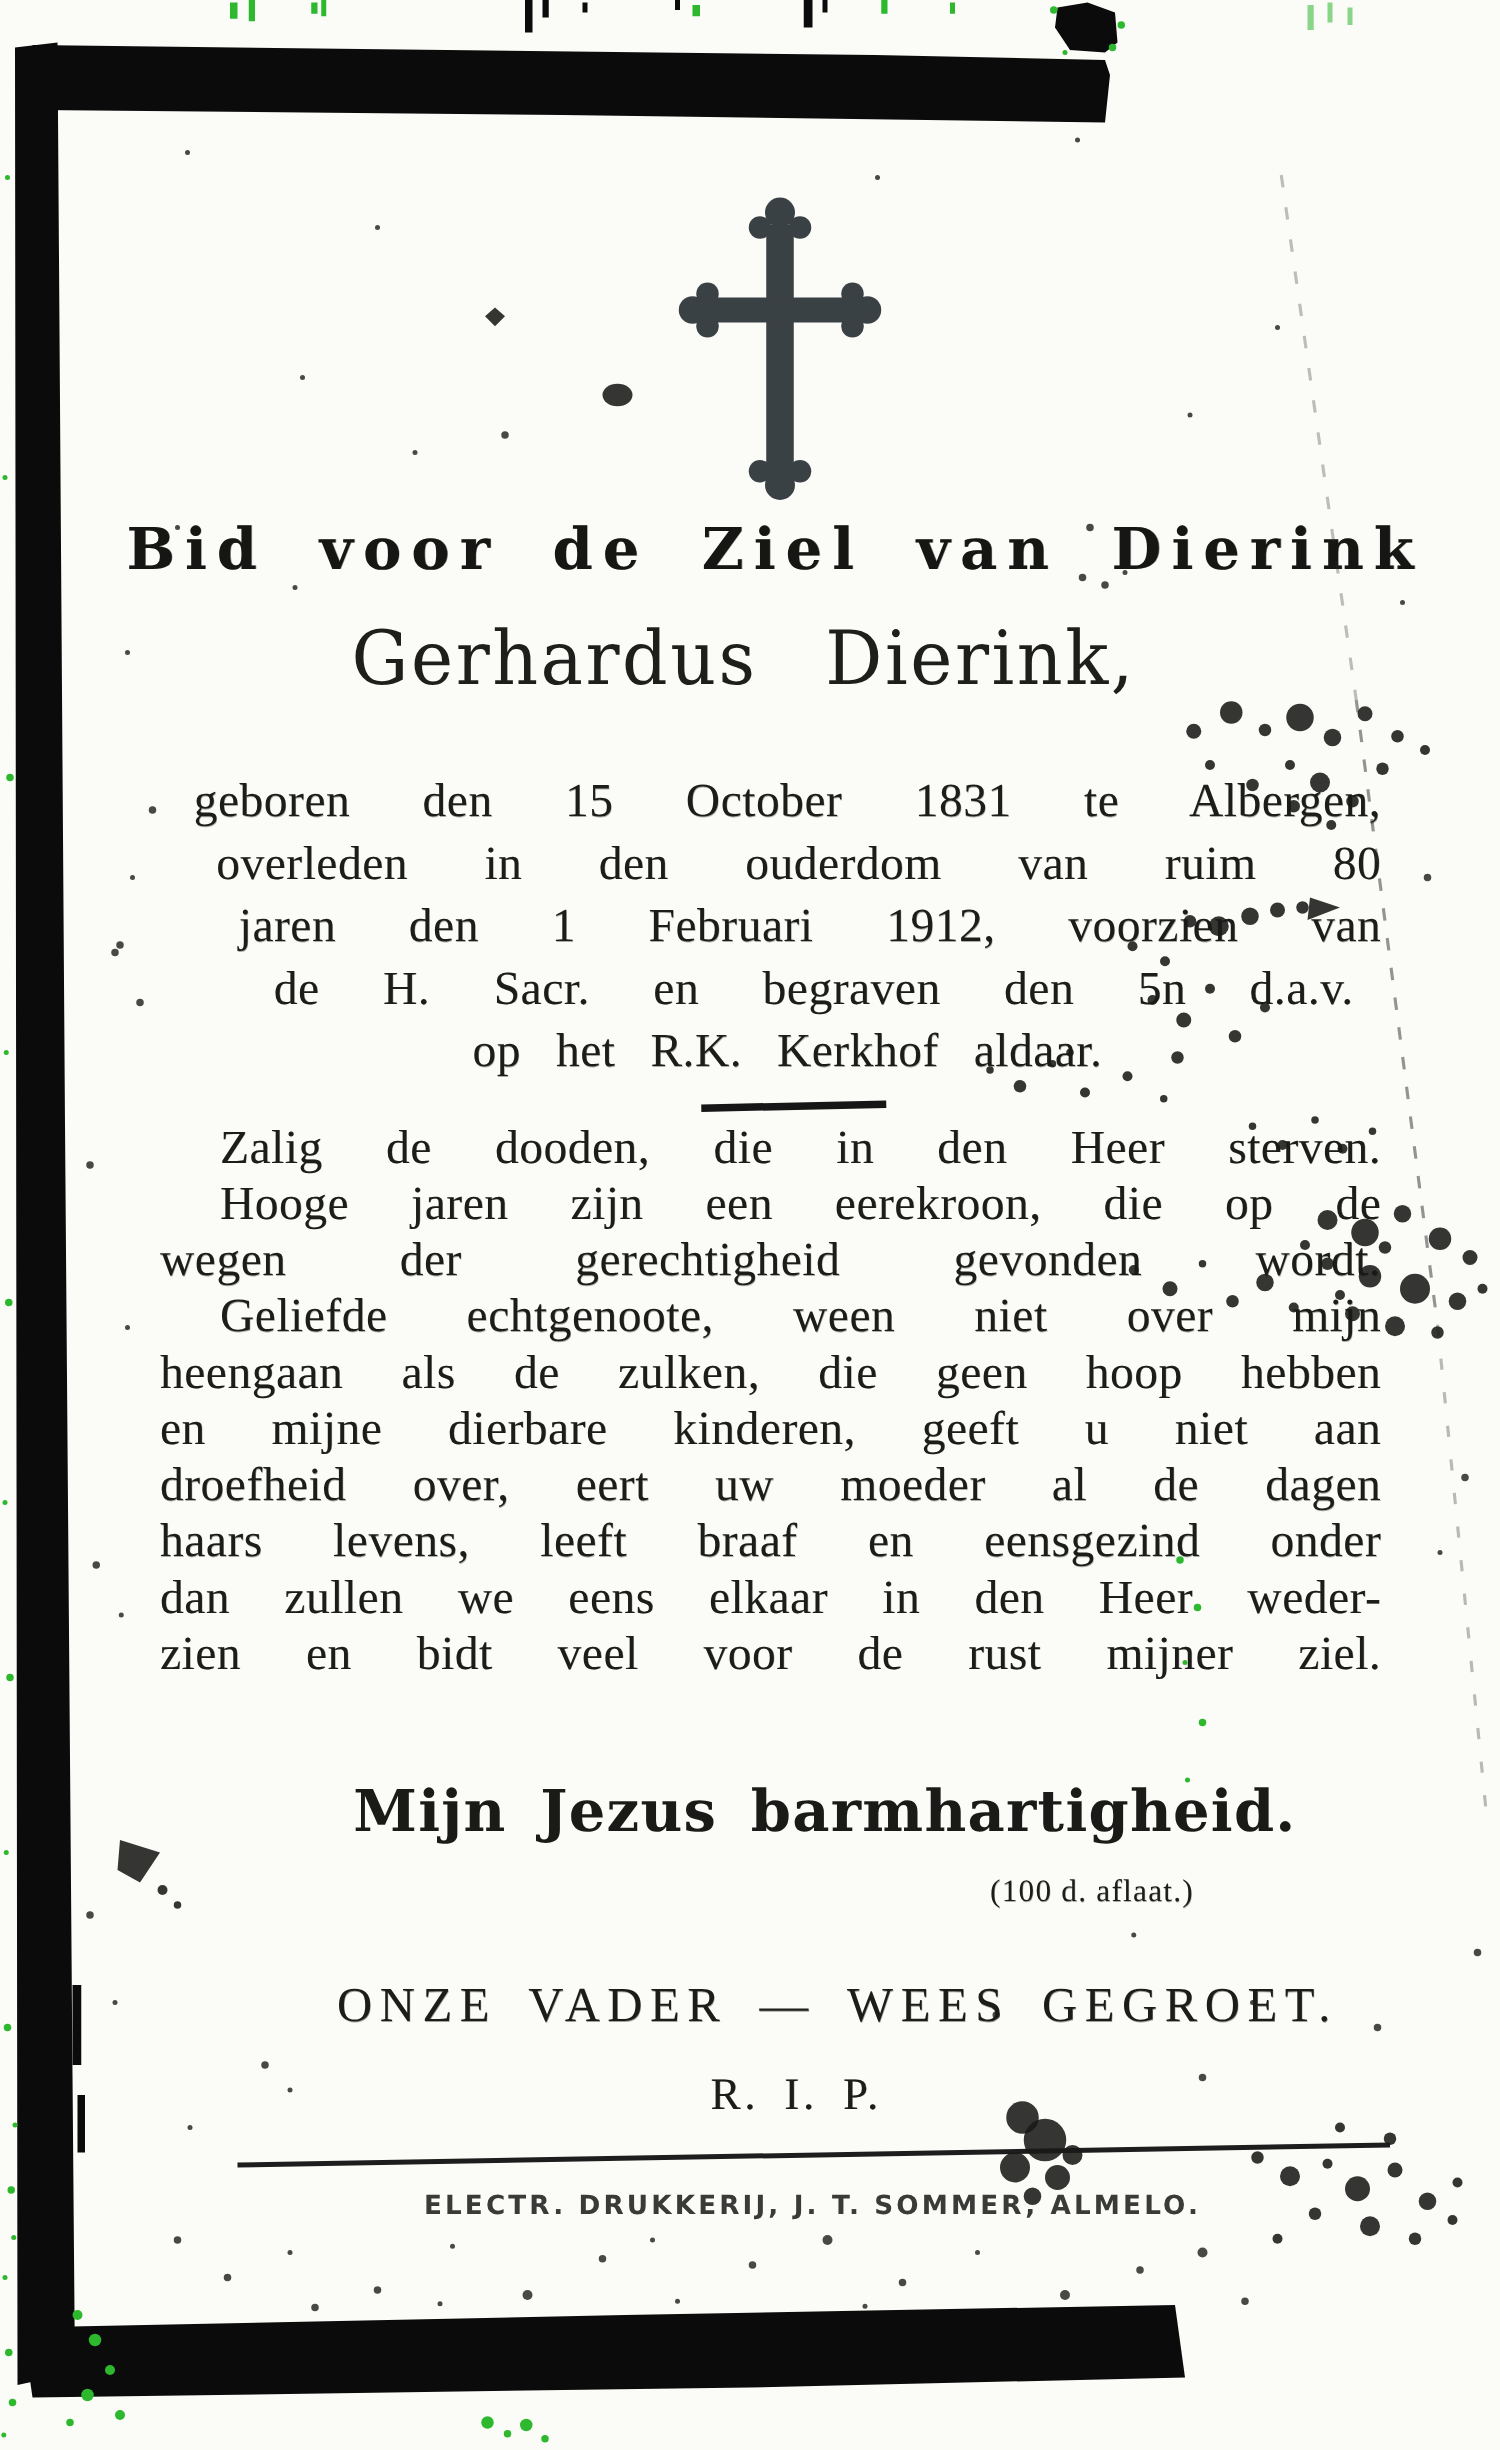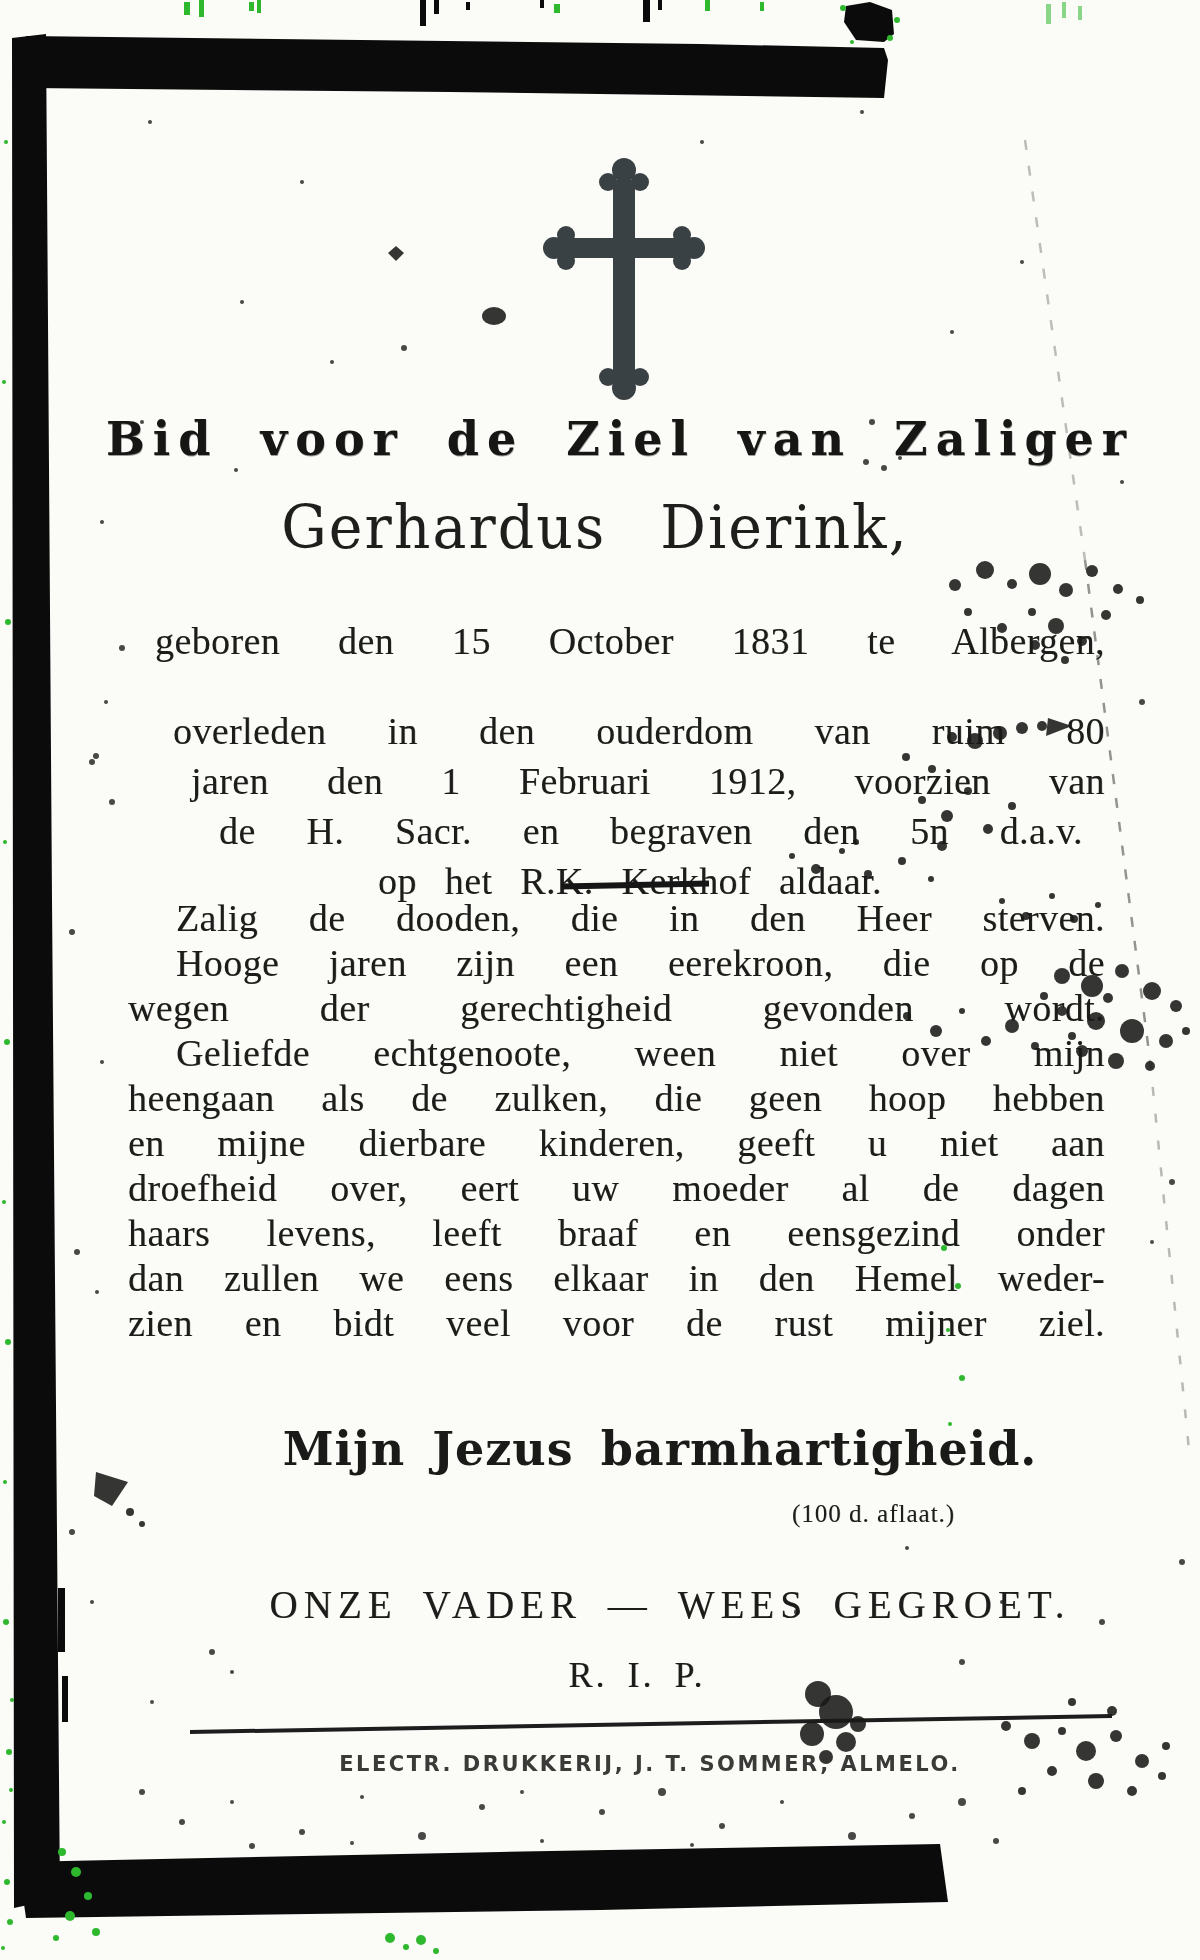--- a/index.html
+++ b/index.html
@@ -24,21 +24,21 @@
     transform:scaleY(1.05);
   }
   .vitals{left:155px; top:616px; width:950px; line-height:50px; font-size:38px;}
   .prayer{left:128px; top:896px; width:977px; line-height:45px; font-size:38px;}
   .vitals, .prayer{
     letter-spacing:0.4px; text-shadow:0.4px 0.4px 0 rgba(25,25,25,.35);
   }
   .tline{text-align:justify; text-align-last:justify; white-space:normal;}
   .tline.c{text-align:right; text-align-last:center; word-spacing:18px;}
   .tline.ji{padding-left:64px; padding-right:22px;}
-  .ind-1{padding-left:18px;margin-top:40px;} .ind-2{padding-left:36px;} .ind-3{padding-left:48px;}
+  .ind-1{padding-left:18px;} .ind-2{padding-left:36px;} .ind-3{padding-left:48px;}
 
   .invocation{
     left:120px; top:1422px; width:1080px; text-align:center;
     font-family:"DejaVu Serif", serif; font-weight:700; font-size:46px;
     letter-spacing:1px; word-spacing:10px; color:#1a1a18;
   }
   .indulgence{left:792px; top:1500px; font-size:25px; letter-spacing:1px;
     text-shadow:0.4px 0.4px 0 rgba(25,25,25,.35);}
   .prayers-line{
     left:130px; top:1582px; width:1080px; text-align:center;
@@ -55,39 +55,39 @@
     font-family:"DejaVu Sans", sans-serif; font-weight:700; font-size:21px;
     letter-spacing:2.5px; color:#2a2a28; opacity:.92;
   }
 </style>
 </head>
 <body>
 
 <div class="page">
 
   <div class="content">
-    <h1 class="heading">Bid voor de Ziel van Zaliger</h1>
+    <h1 class="heading">Bid voor de Ziel van Dierink</h1>
     <h2 class="name">Gerhardus Dierink,</h2>
     <div class="vitals">
         <div class="tline j">geboren den 15 October 1831 te Albergen,</div>
         <div class="tline j ind-1">overleden in den ouderdom van ruim 80</div>
         <div class="tline j ind-2">jaren den 1 Februari 1912, voorzien van</div>
         <div class="tline ji">de H. Sacr. en begraven den 5n d.a.v.</div>
         <div class="tline c">op het R.K. Kerkhof aldaar.</div>
       </div>
     <div class="prayer">
         <div class="tline ind-3">Zalig de dooden, die in den Heer sterven.</div>
         <div class="tline ind-3">Hooge jaren zijn een eerekroon, die op de</div>
         <div class="tline">wegen der gerechtigheid gevonden wordt.</div>
         <div class="tline ind-3">Geliefde echtgenoote, ween niet over mijn</div>
         <div class="tline">heengaan als de zulken, die geen hoop hebben</div>
         <div class="tline">en mijne dierbare kinderen, geeft u niet aan</div>
         <div class="tline">droefheid over, eert uw moeder al de dagen</div>
         <div class="tline">haars levens, leeft braaf en eensgezind onder</div>
-        <div class="tline">dan zullen we eens elkaar in den Hemel weder-</div>
+        <div class="tline">dan zullen we eens elkaar in den Heer weder-</div>
         <div class="tline">zien en bidt veel voor de rust mijner ziel.</div>
       </div>
     <div class="invocation">Mijn Jezus barmhartigheid.</div>
     <div class="indulgence">(100 d. aflaat.)</div>
     <div class="prayers-line">ONZE VADER — WEES GEGROET.</div>
     <div class="rip">R. I. P.</div>
     <div class="printer">ELECTR. DRUKKERIJ, J. T. SOMMER, ALMELO.</div>
   </div>
 
   <svg class="artifacts" width="1200" height="1960" viewBox="0 0 1200 1960">

